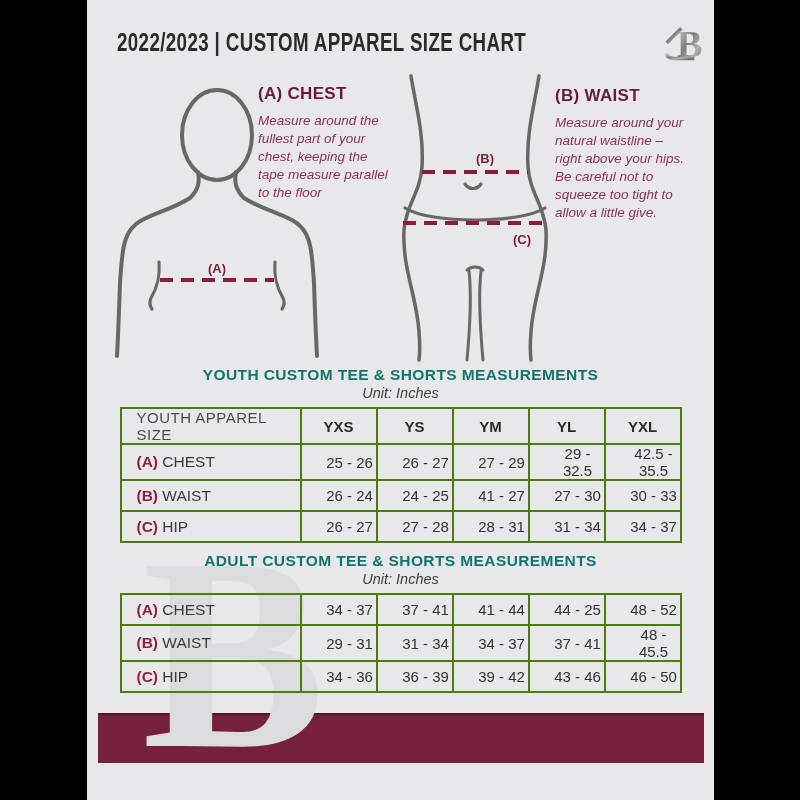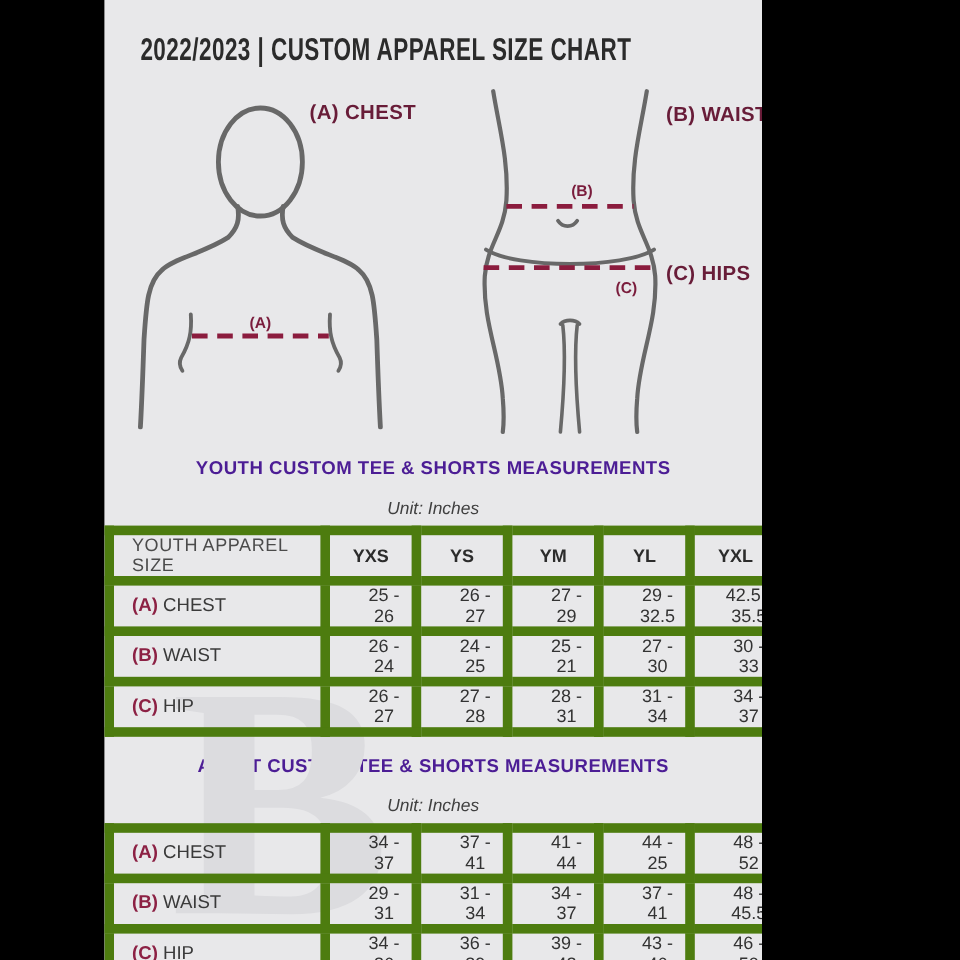--- a/index.html
+++ b/index.html
@@ -2,21 +2,21 @@
 <html><head>
 <meta charset="utf-8">
 <style>
   html,body { margin:0; padding:0; }
   body {
     width:800px; height:800px; background:#000;
     font-family:"Liberation Sans", sans-serif;
     position:relative; overflow:hidden;
   }
   .paper {
-    position:absolute; left:87px; top:0; width:548px; height:800px;
+    position:absolute; left:87px; top:0; width:627px; height:800px;
     background:#e8e8ea; overflow:hidden;
   }
 
   
   .hdr {
     height:70px; display:flex; justify-content:space-between; align-items:center;
     padding:14px 26px 0 30px; box-sizing:border-box;
   }
   .hdr-title {
     font-weight:700; font-size:25px; color:#2b2b2b; white-space:nowrap;
@@ -40,28 +40,28 @@
     line-height:1.33; white-space:pre-line;
   }
 
   
   .tables { position:relative; text-align:center; }
   .watermark {
     position:absolute; left:55px; top:150px; z-index:0;
     font-family:"Liberation Serif", serif; font-weight:700;
     font-size:275px; line-height:1; color:#dcdcdf; user-select:none;
   }
-  .tbl-title { margin:16px; font-size:15.5px; font-weight:700; color:#4c1d95; letter-spacing:0.4px; }
+  .tbl-title { margin:0; font-size:15.5px; font-weight:700; color:#0f766e; letter-spacing:0.4px; }
   .unit { font-size:14.5px; font-style:italic; color:#404040; margin-top:1px; }
   table {
     border-collapse:collapse; margin:6px auto 0; width:560px;
     table-layout:fixed; position:relative; z-index:1;
   }
   .adult-block { margin-top:9px; }
-  th, td { border:8px solid #4d7c0f; padding:0; }
+  th, td { border:2px solid #4d7c0f; padding:0; }
   th { height:32px; } td { height:29px;padding-left:22px; }
   .lbl-col { width:180px; }
   .sz-col  { width:76px; }
   th.hdr-lbl {
     text-align:left; padding-left:15px; font-weight:400;
     font-size:15px; color:#4b4b4b; letter-spacing:0.5px;
   }
   th.hdr-sz { font-weight:700; font-size:15px; color:#2c2c2c;text-align:center; }
   td.row-lbl { text-align:left; padding-left:15px; font-size:15.5px; color:#3a3a3a; }
   td.row-lbl .key { color:#8c2144; font-weight:700; }
@@ -107,44 +107,54 @@
         <path d="M126 94 C124 105 126 112 134 120 C154 133 179 137 189 147 C201 157 202 175 204 205 C205 235 206 260 207 278"></path>
         <path d="M49 184 C50 198 48 208 41 220 C39 224 40 228 42 231" stroke-width="3.2"></path>
         <path d="M165 184 C164 198 166 208 173 220 C175 224 174 228 172 231" stroke-width="3.2"></path>
       </g>
       <line x1="50" y1="202" x2="164" y2="202" stroke="#8b1c3e" stroke-width="4" stroke-dasharray="13 8"></line>
       <text x="107" y="195" text-anchor="middle" font-size="13" font-weight="bold" fill="#7a1c3c">(A)</text>
     </svg>
 
     <div class="note note-a">
       <h3>(A) CHEST</h3>
+      <p>Measure around the
+fullest part of your
+chest, keeping the
+tape measure parallel
+to the floor</p>
     </div>
 
     <svg class="fig2" width="180" height="290" viewBox="0 0 180 290">
       <g fill="none" stroke="#686868" stroke-width="3.5" stroke-linecap="round">
         <path d="M26 4 C31 35 39 62 37 95 C35 122 21 132 19 158 C17 196 32 225 34 260 C35 272 35 280 34 288"></path>
         <path d="M154 4 C149 35 141 62 143 95 C145 122 159 132 161 158 C163 196 148 225 146 260 C145 272 145 280 146 288"></path>
         <path d="M80 112 C84 118 92 118 96 112" stroke-width="3.2"></path>
         <path d="M20 136 C45 152 135 152 160 136" stroke-width="3.2"></path>
         <path d="M82 198 C86 194 94 194 98 198" stroke-width="3"></path>
         <path d="M84 199 C87 225 85 255 82 288" stroke-width="3"></path>
         <path d="M96 199 C93 225 95 255 98 288" stroke-width="3"></path>
       </g>
       <line x1="37" y1="100" x2="143" y2="100" stroke="#8b1c3e" stroke-width="4" stroke-dasharray="13 8"></line>
       <text x="100" y="91" text-anchor="middle" font-size="13" font-weight="bold" fill="#7a1c3c">(B)</text>
       <line x1="18" y1="151" x2="162" y2="151" stroke="#8b1c3e" stroke-width="4" stroke-dasharray="13 8"></line>
       <text x="137" y="172" text-anchor="middle" font-size="13" font-weight="bold" fill="#7a1c3c">(C)</text>
     </svg>
 
     <div class="note note-b">
       <h3>(B) WAIST</h3>
+      <p>Measure around your
+natural waistline –
+right above your hips.
+Be careful not to
+squeeze too tight to
+allow a little give.</p>
     </div>
 
     <div class="note note-c">
-      <h3>(C) HIPS</h3>
     </div>
   </div>
 
   <div class="tables">
     <div class="watermark">B</div>
 
     <h2 class="tbl-title">YOUTH CUSTOM TEE &amp; SHORTS MEASUREMENTS</h2>
     <div class="unit">Unit: Inches</div>
 
     <table>
@@ -170,21 +180,21 @@
         <td class="val">25 - 26</td>
         <td class="val">26 - 27</td>
         <td class="val">27 - 29</td>
         <td class="val">29 - 32.5</td>
         <td class="val">42.5 - 35.5</td>
       </tr>
       <tr>
         <td class="row-lbl"><span class="key">(B)</span> <span>WAIST</span></td>
         <td class="val">26 - 24</td>
         <td class="val">24 - 25</td>
-        <td class="val">25 - 21</td>
+        <td class="val">41 - 27</td>
         <td class="val">27 - 30</td>
         <td class="val">30 - 33</td>
       </tr>
       <tr>
         <td class="row-lbl"><span class="key">(C)</span> <span>HIP</span></td>
         <td class="val">26 - 27</td>
         <td class="val">27 - 28</td>
         <td class="val">28 - 31</td>
         <td class="val">31 - 34</td>
         <td class="val">34 - 37</td>

